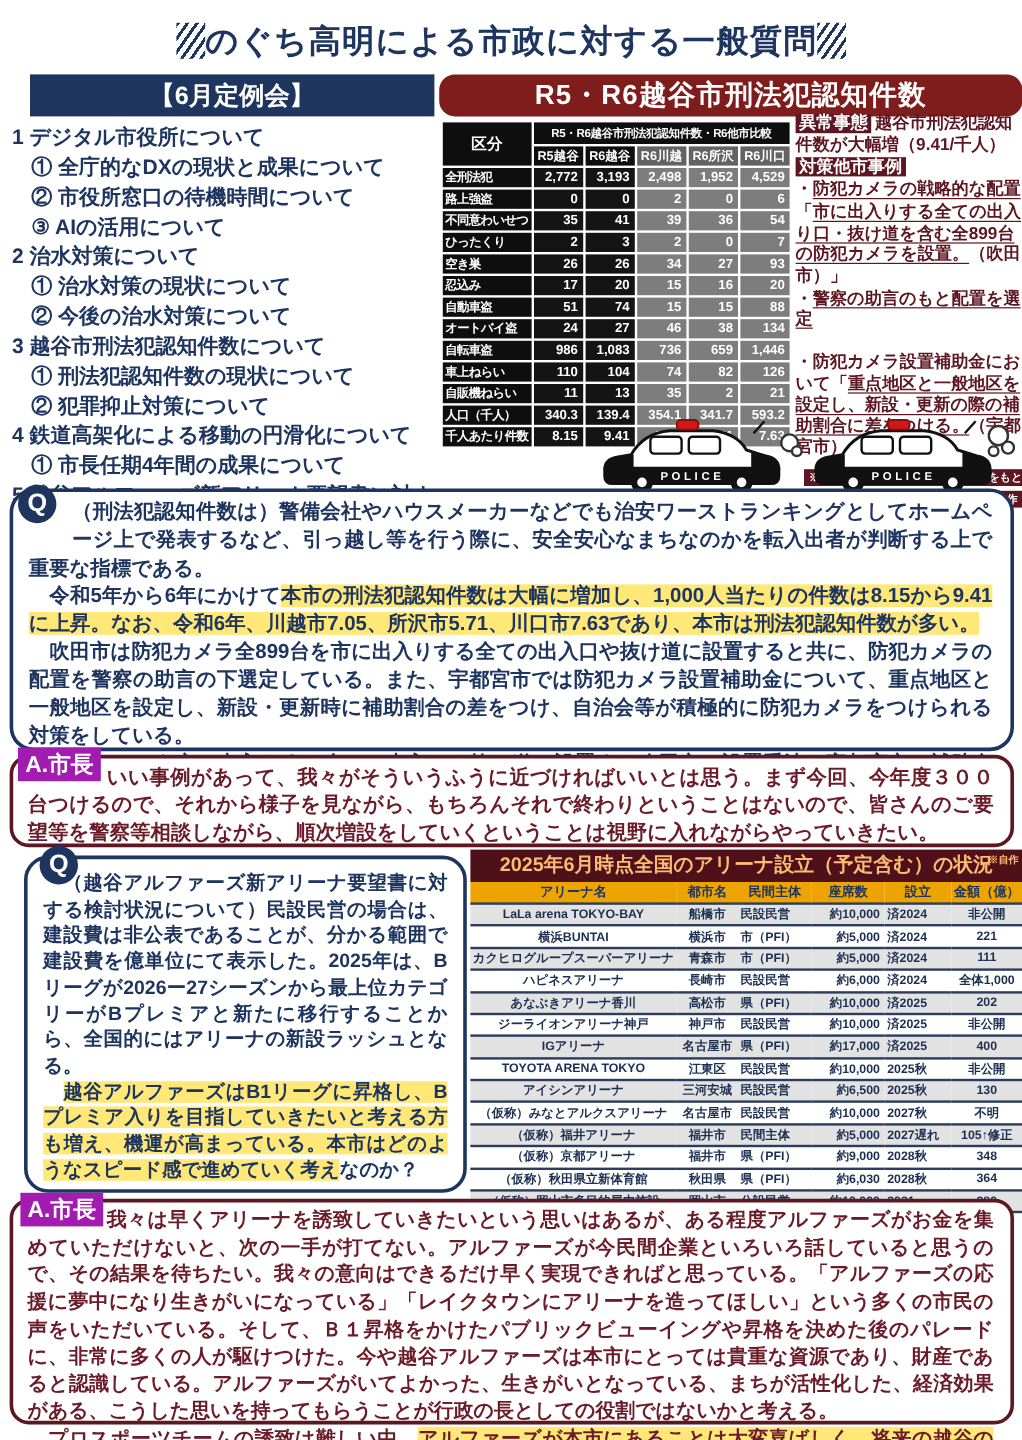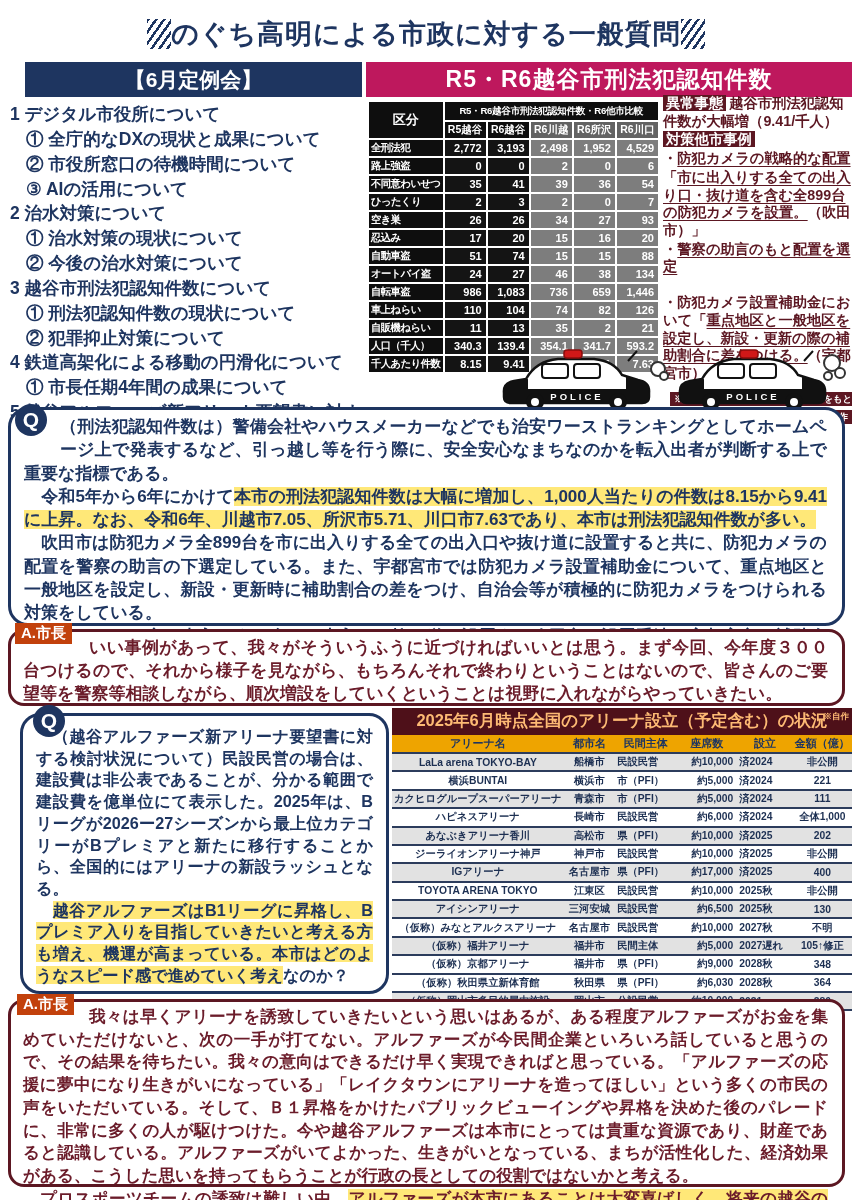--- a/index.html
+++ b/index.html
@@ -6,21 +6,21 @@
   body { background:#888; font-family:"Liberation Sans", sans-serif; }
   .page { position:relative; width:852px; height:1200px; background:#ffffff; margin:0 auto; overflow:hidden; }
 
   
   .main-header { position:absolute; top:16px; left:0; width:100%; display:flex; justify-content:center; align-items:center; }
   .main-title { font-size:27px; font-weight:800; color:#1e3560; letter-spacing:1px; }
   .hatch { width:24px; height:30px; background:repeating-linear-gradient(125deg,#1e3560 0 2.5px,transparent 2.5px 6.5px); }
 
   
   .agenda-title-box { position:absolute; left:25px; top:62px; width:337px; height:35px; background:#1e3560; color:#fff; font-size:21px; font-weight:800; display:flex; align-items:center; justify-content:center; }
-  .crime-title-box { position:absolute; left:366px; top:62px; right:0; height:35px; background:#be185d; color:#fff; font-size:23px; font-weight:800; display:flex; align-items:center; justify-content:center; letter-spacing:1px; }
+  .crime-title-box { position:absolute; left:366px; top:62px; right:0; height:35px; background:#7f1d1d; color:#fff; font-size:23px; font-weight:800; display:flex; align-items:center; justify-content:center; letter-spacing:1px;border-radius:13px; }
 
   
   .agenda-list { position:absolute; left:10px; top:102px; width:356px; color:#1e3560; font-weight:800; font-size:17.5px; line-height:1.42; }
   .ag-line.lv1 { padding-left:16px; }
 
   
   .crime-table-wrap { position:absolute; left:367px; top:100px; width:293px; }
   table.crime { border-collapse:separate; border-spacing:2px; width:100%; background:#fff; }
   table.crime td, table.crime th { font-weight:700; color:#fff; white-space:nowrap; overflow:hidden; }
   table.crime .corner { background:#0e0e0e; font-size:13px; text-align:center; vertical-align:middle; width:72px; }
@@ -42,21 +42,21 @@
   .crime-source { margin-top:6px; text-align:right; }
   .crime-source span { background:#5c1722; color:#fff; font-size:9.3px; font-weight:700; padding:2px 4px; }
 
   
   .police-cars { position:absolute; left:498px; top:349px; width:354px; height:62px; display:flex; gap:4px; align-items:flex-end; }
 
   
   .qbox { position:absolute; border:3px solid #1e3560; border-radius:20px; color:#1e3560; font-weight:700; background:#fff; }
   .abox { position:absolute; border:3px solid #5c1722; border-radius:16px; color:#6b1c2a; font-weight:700; background:#fff; }
   .q-circle { position:absolute; width:32px; height:32px; border-radius:50%; background:#1e3560; color:#fff; font-size:21px; font-weight:800; display:flex; align-items:center; justify-content:center; }
-  .a-label { position:absolute; background:#c2410c; color:#fff; font-size:15px; font-weight:800; padding:1px 6px; }
+  .a-label { position:absolute; background:#a21caf; color:#fff; font-size:19px; font-weight:800; padding:1px 6px; }
   .hl { background:#ffe878; }
   .para { text-align:justify; }
 
   #q1-box { left:8px; top:407px; width:837px; height:219px; }
   #q1-text { padding:5px 15px 4px 13px; font-size:17px; line-height:1.37; }
   #q1-box .q-circle { top:-6px; left:4px; }
   .q1-spacer { float:left; width:36px; height:24px; }
 
   #a1-box { left:8px; top:629px; width:837px; height:77px; }
   #a1-text { padding:4px 14px 2px 12px; font-size:17px; line-height:1.36; }

